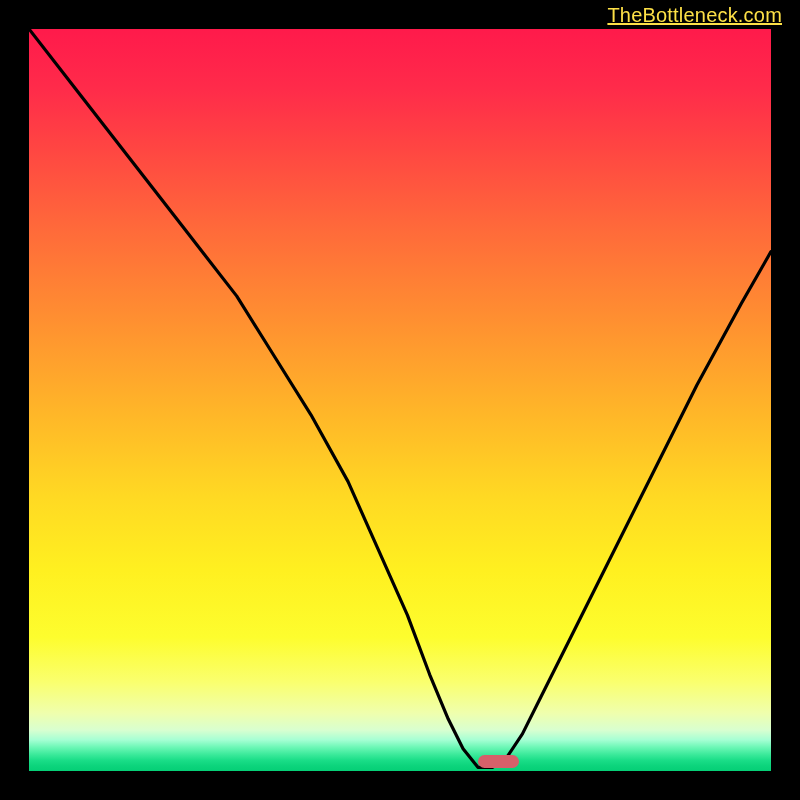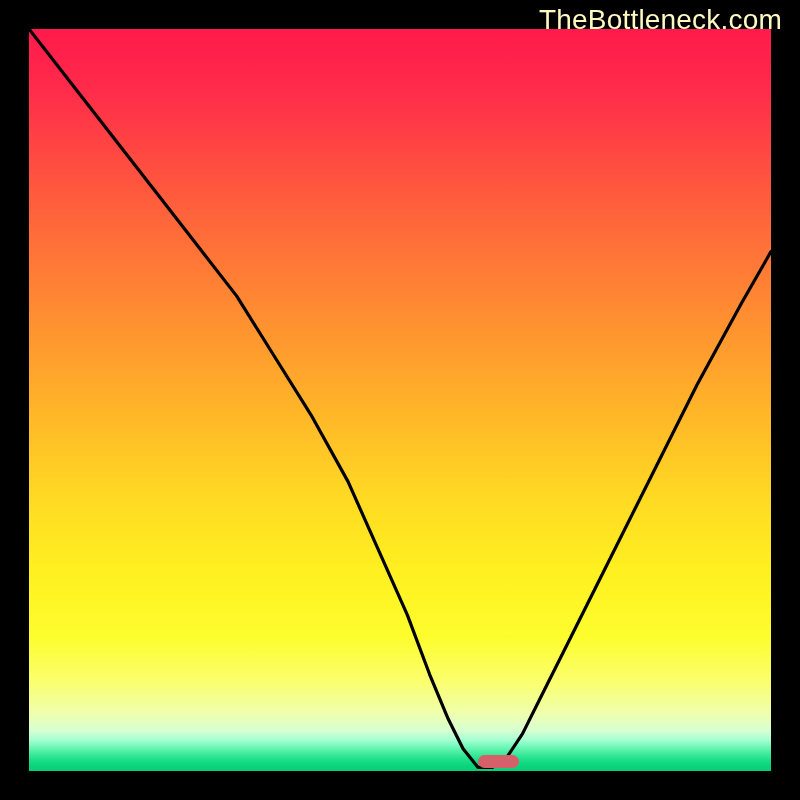--- a/index.html
+++ b/index.html
@@ -15,23 +15,24 @@
   .outer {
     position: absolute;
     left: 0; top: 0;
     width: 800px; height: 800px;
     background: #000;
   }
   .watermark {
     position: absolute;
     top: 4px;
     right: 18px;
-    color: #fef9c3;
-    font-size: 28px;
+    color: #fde047;
+    font-size: 20px;
     letter-spacing: 0.2px;
+    text-decoration: underline;
   }
   .plot-area {
     position: absolute;
     left: 29px;
     top: 29px;
     width: 742px;
     height: 742px;
     overflow: hidden;
   }
   .gradient {

